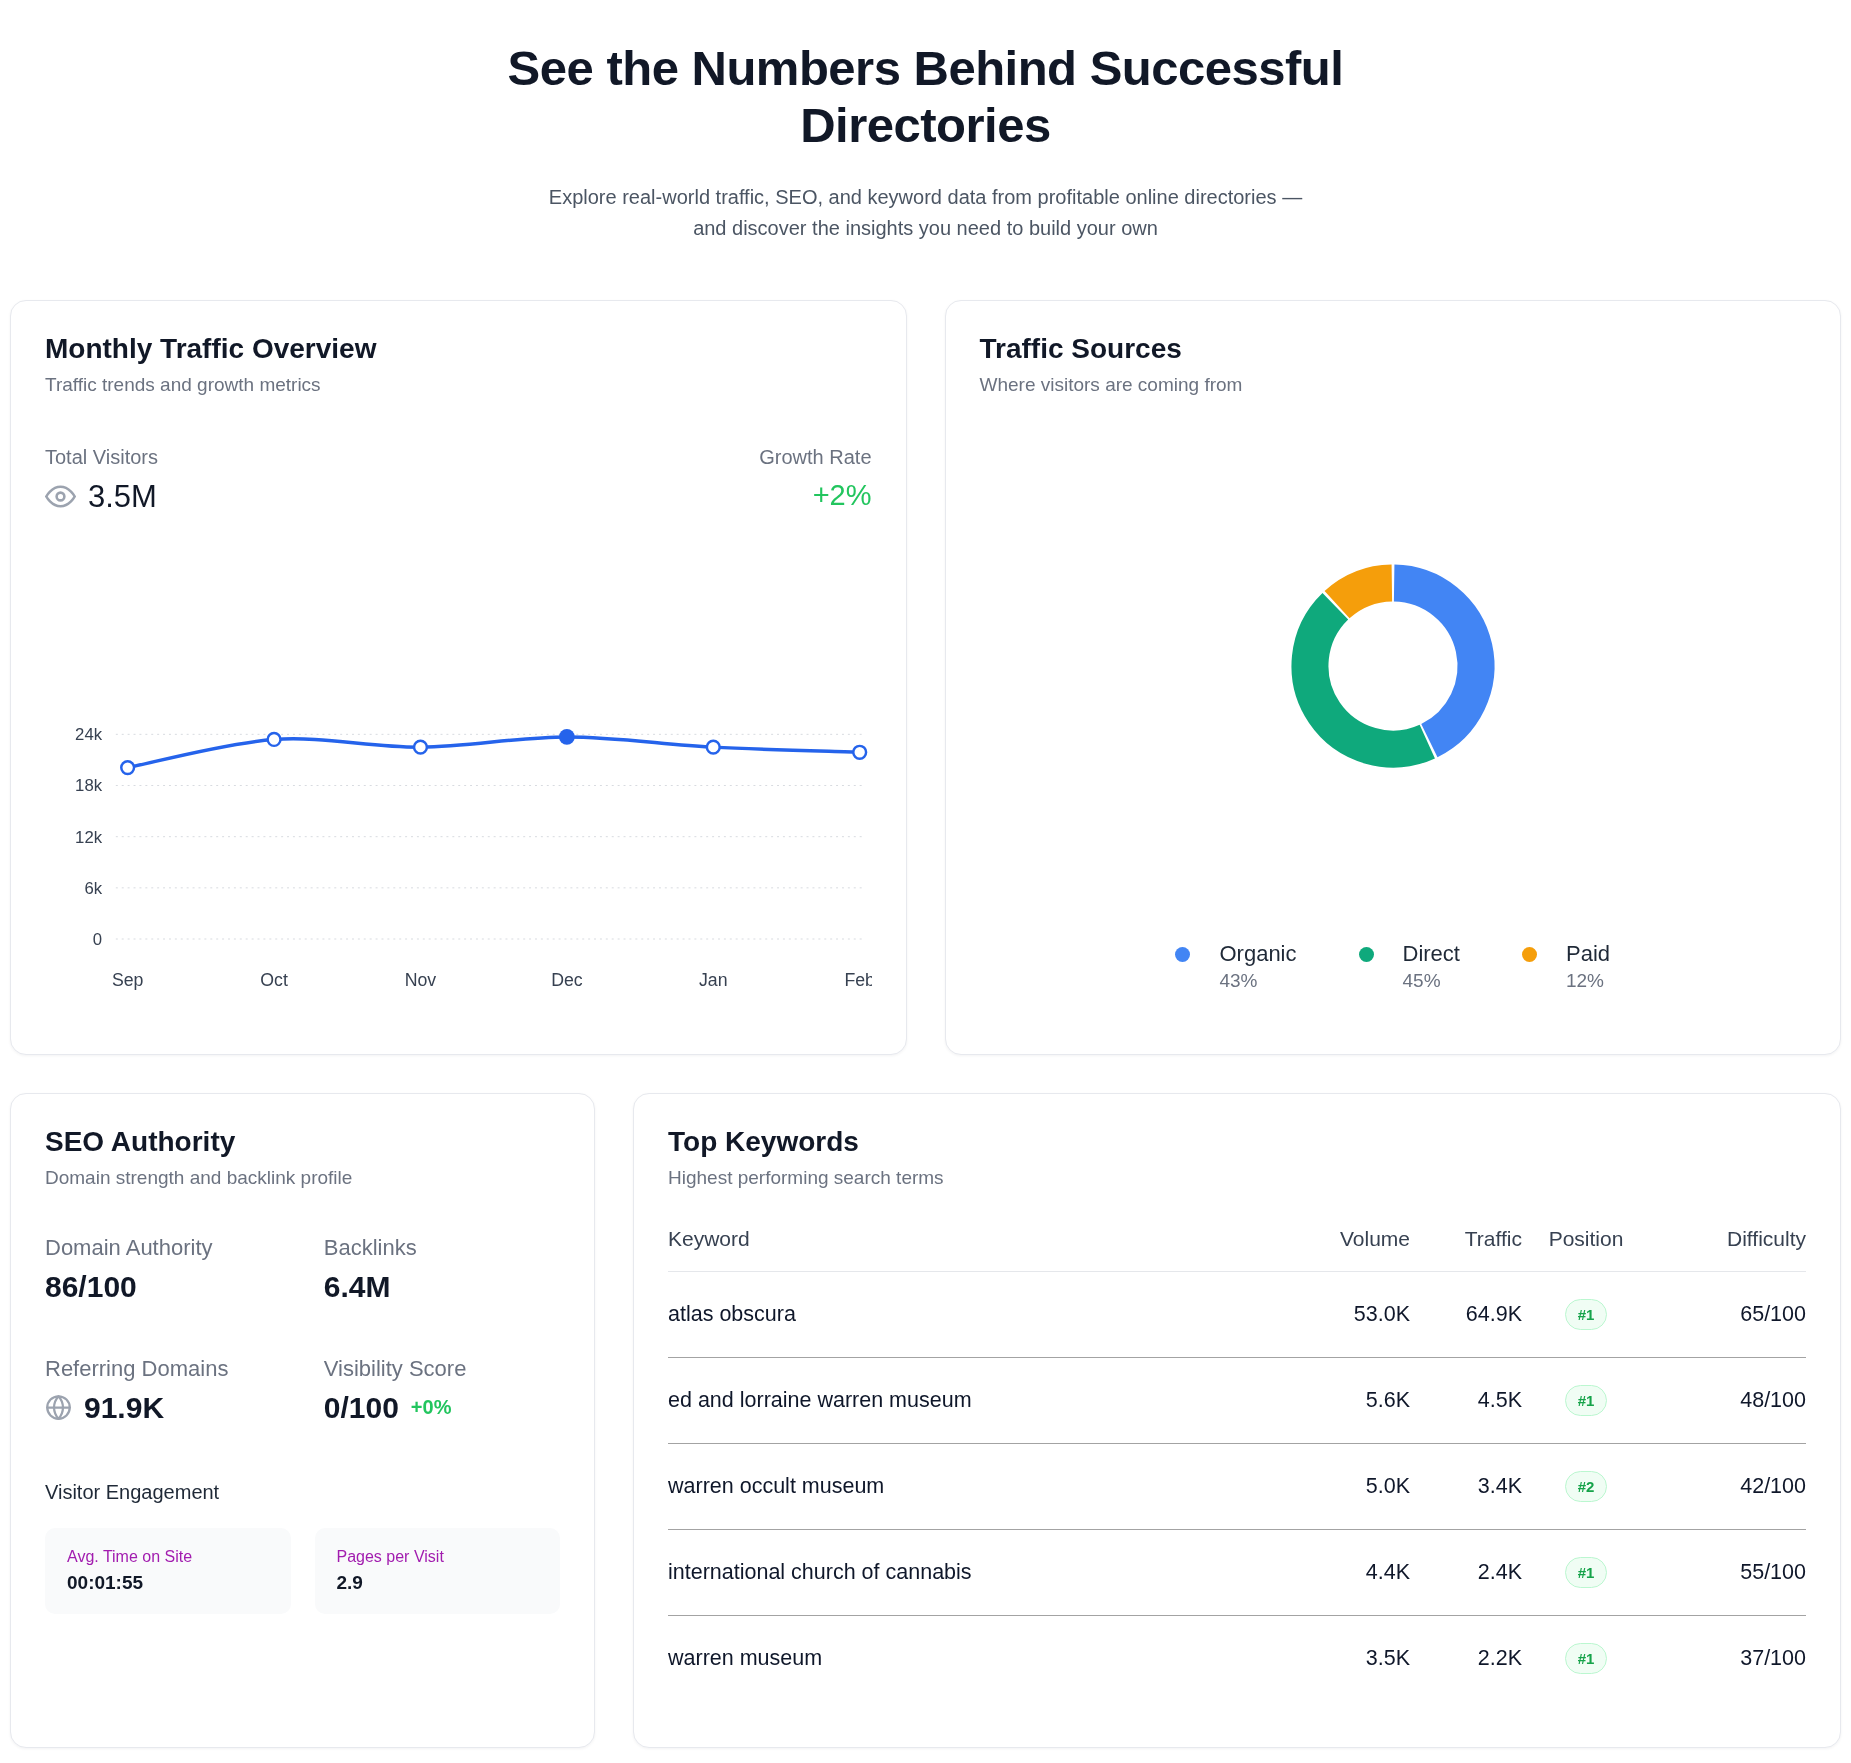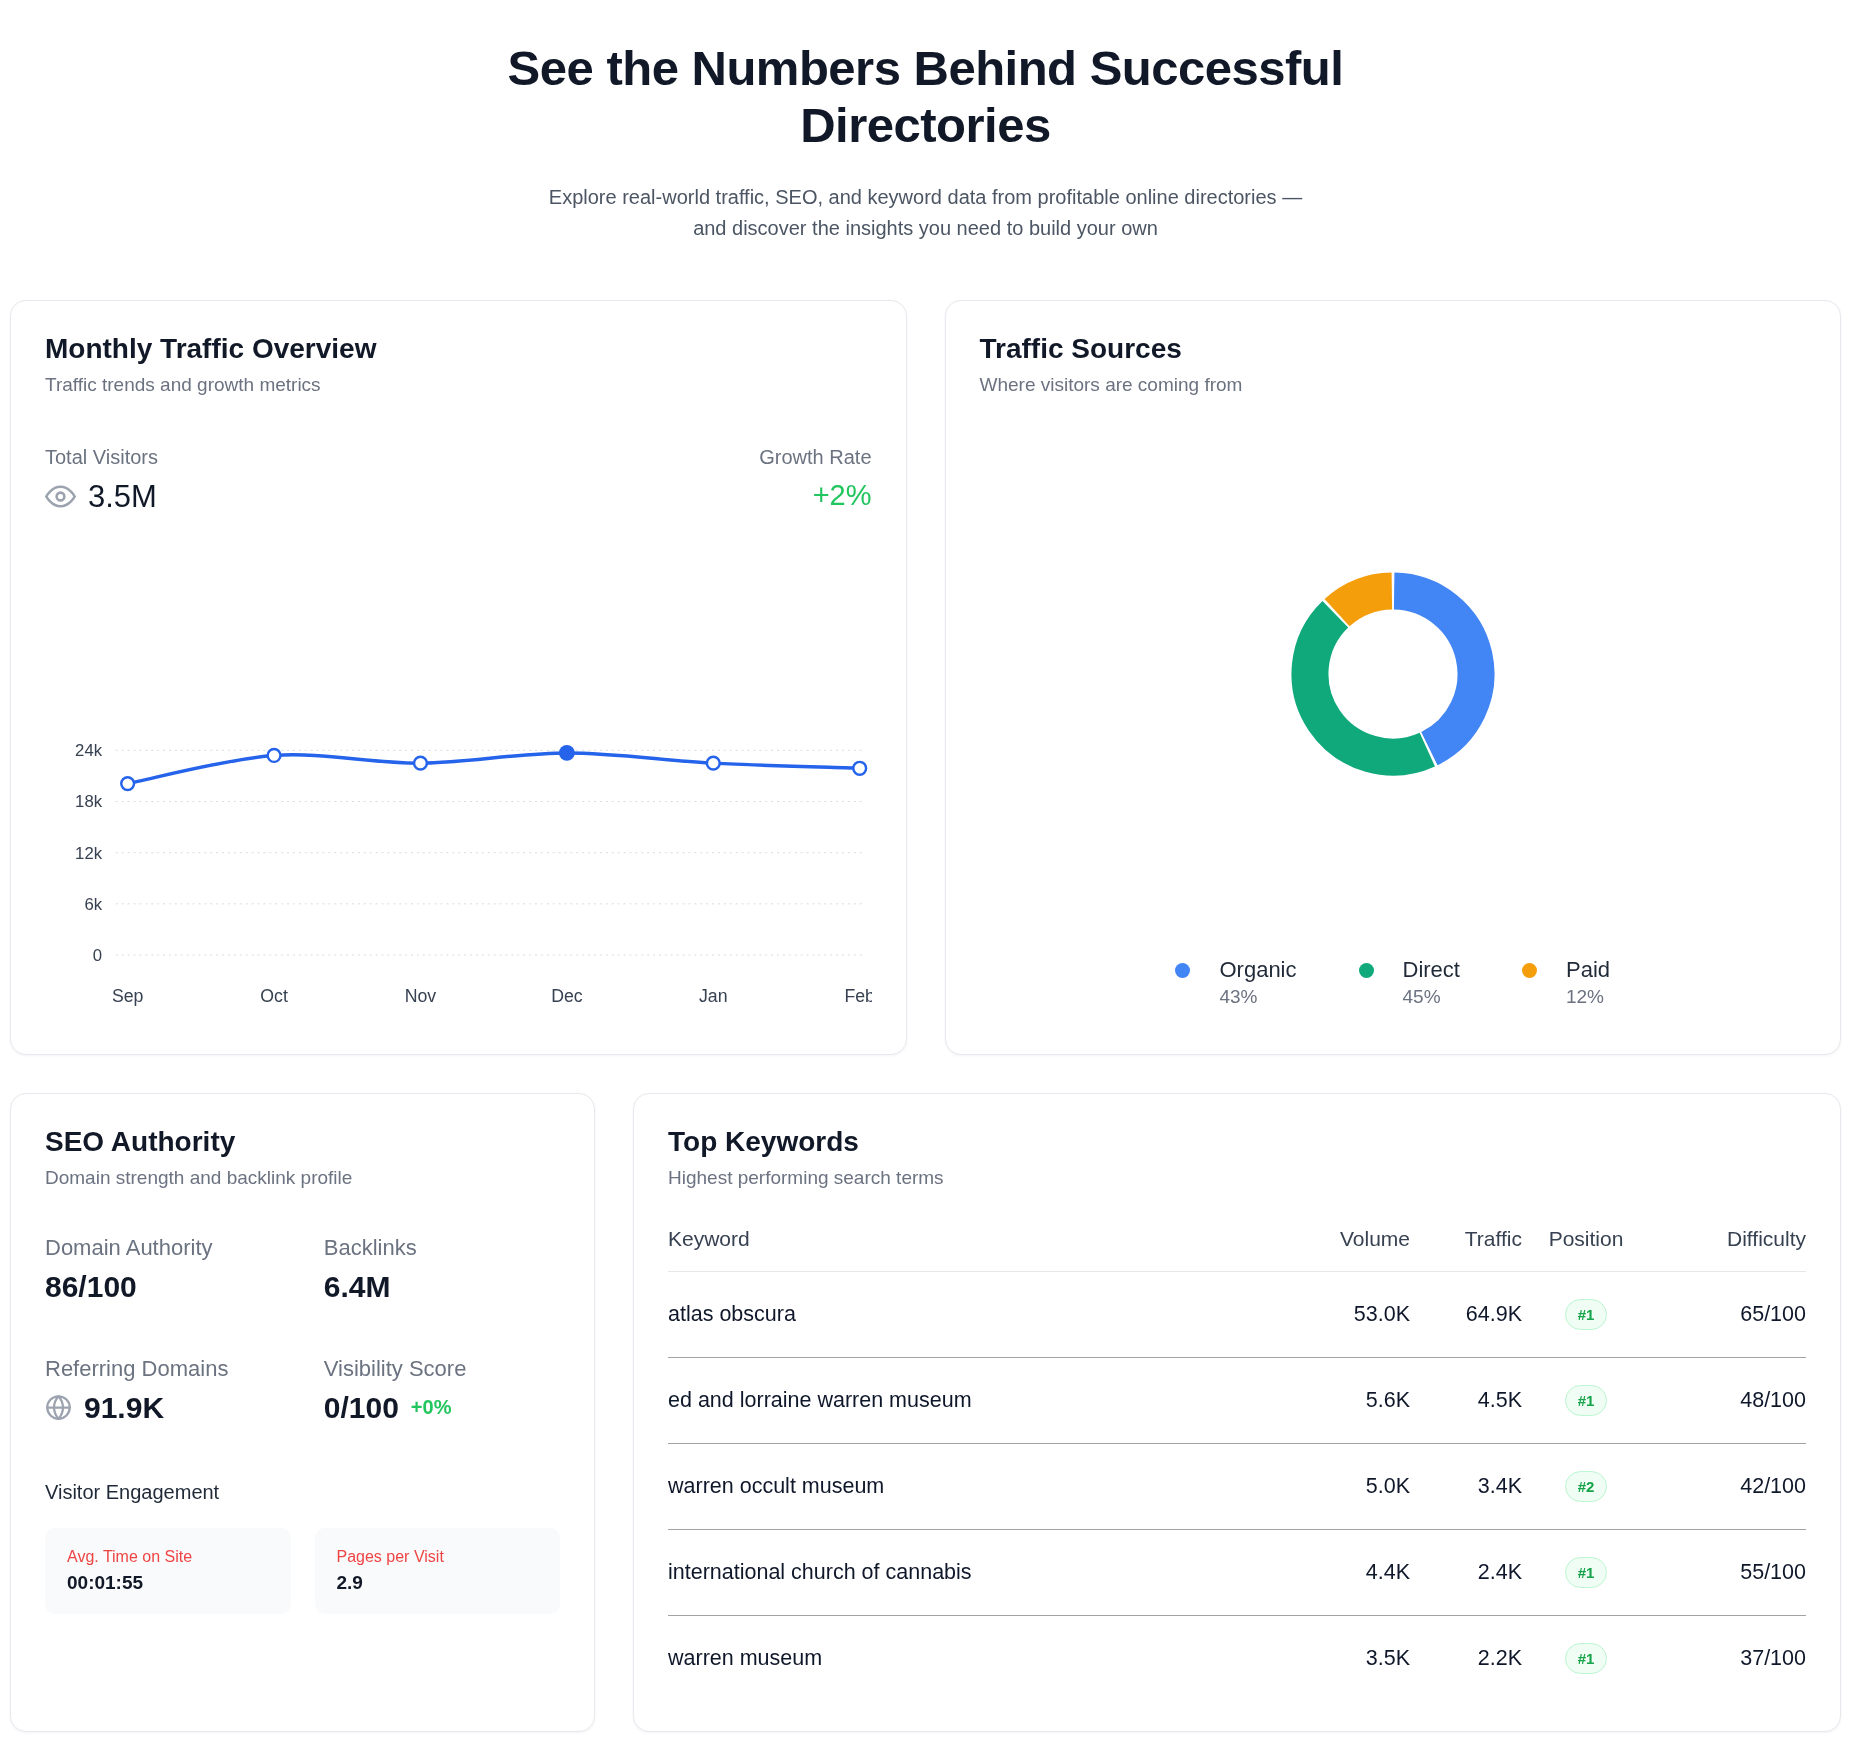--- a/index.html
+++ b/index.html
@@ -42,21 +42,21 @@
     gap: 38px;
     margin-top: 38px;
   }
 
   
   .card {
     background: #ffffff;
     border: 1px solid #e7e9ee;
     border-radius: 16px;
     box-shadow: 0 1px 3px rgba(16,24,40,0.05);
-    padding: 32px 34px 30px 34px;
+    padding: 32px 34px 46px 34px;
     display: flex;
     flex-direction: column;
   }
   .row1-card { min-height: 755px; }
   .row2-card { min-height: 608px; }
   .card h2 { font-size: 28px; font-weight: 700; color: #111827; }
   .card .card-sub { margin-top: 9px; font-size: 19px; color: #6b7280; }
 
   
   .stats-row {
@@ -108,21 +108,21 @@
     display: grid;
     grid-template-columns: 1fr 1fr;
     gap: 24px;
     margin-top: 24px;
   }
   .engagement-box {
     background: #f9fafb;
     border-radius: 10px;
     padding: 20px 22px;
   }
-  .eb-label { font-size: 16px; color: #ef4444; }
+  .eb-label { font-size: 16px; color: #a21caf; }
   .eb-value { font-size: 19px; font-weight: 600; color: #111827; margin-top: 6px; }
 
   
   .kw-table { width: 100%; border-collapse: collapse; margin-top: 38px; }
   .kw-table th {
     font-size: 21px;
     font-weight: 400;
     color: #374151;
     text-align: left;
     padding: 0 0 20px 0;

